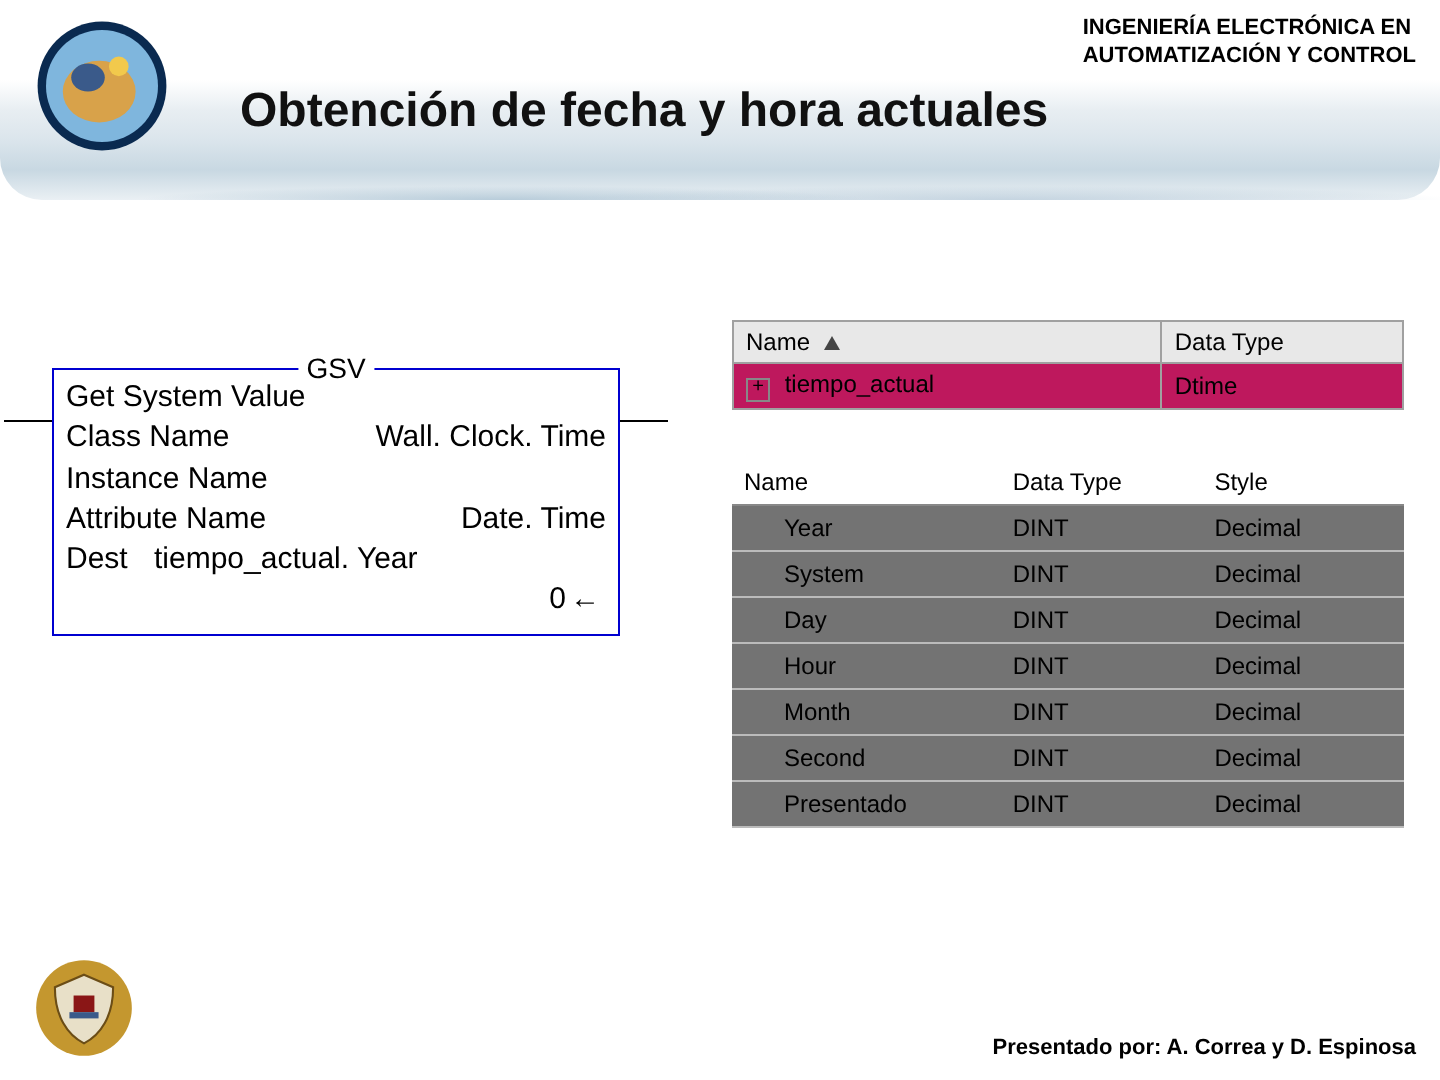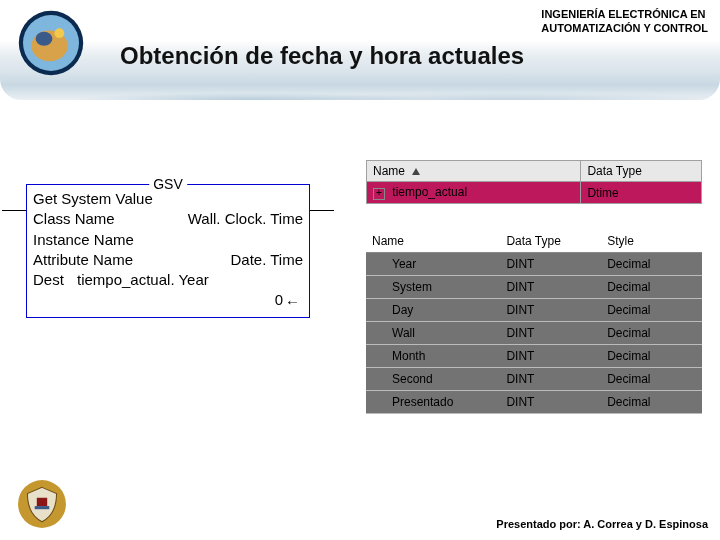--- a/index.html
+++ b/index.html
@@ -259,21 +259,21 @@
           <td class="c1">System</td>
           <td class="c2">DINT</td>
           <td class="c3">Decimal</td>
         </tr>
     <tr>
           <td class="c1">Day</td>
           <td class="c2">DINT</td>
           <td class="c3">Decimal</td>
         </tr>
     <tr>
-          <td class="c1">Wall</td>
+          <td class="c1">Hour</td>
           <td class="c2">DINT</td>
           <td class="c3">Decimal</td>
         </tr>
     <tr>
           <td class="c1">Month</td>
           <td class="c2">DINT</td>
           <td class="c3">Decimal</td>
         </tr>
     <tr>
           <td class="c1">Second</td>

